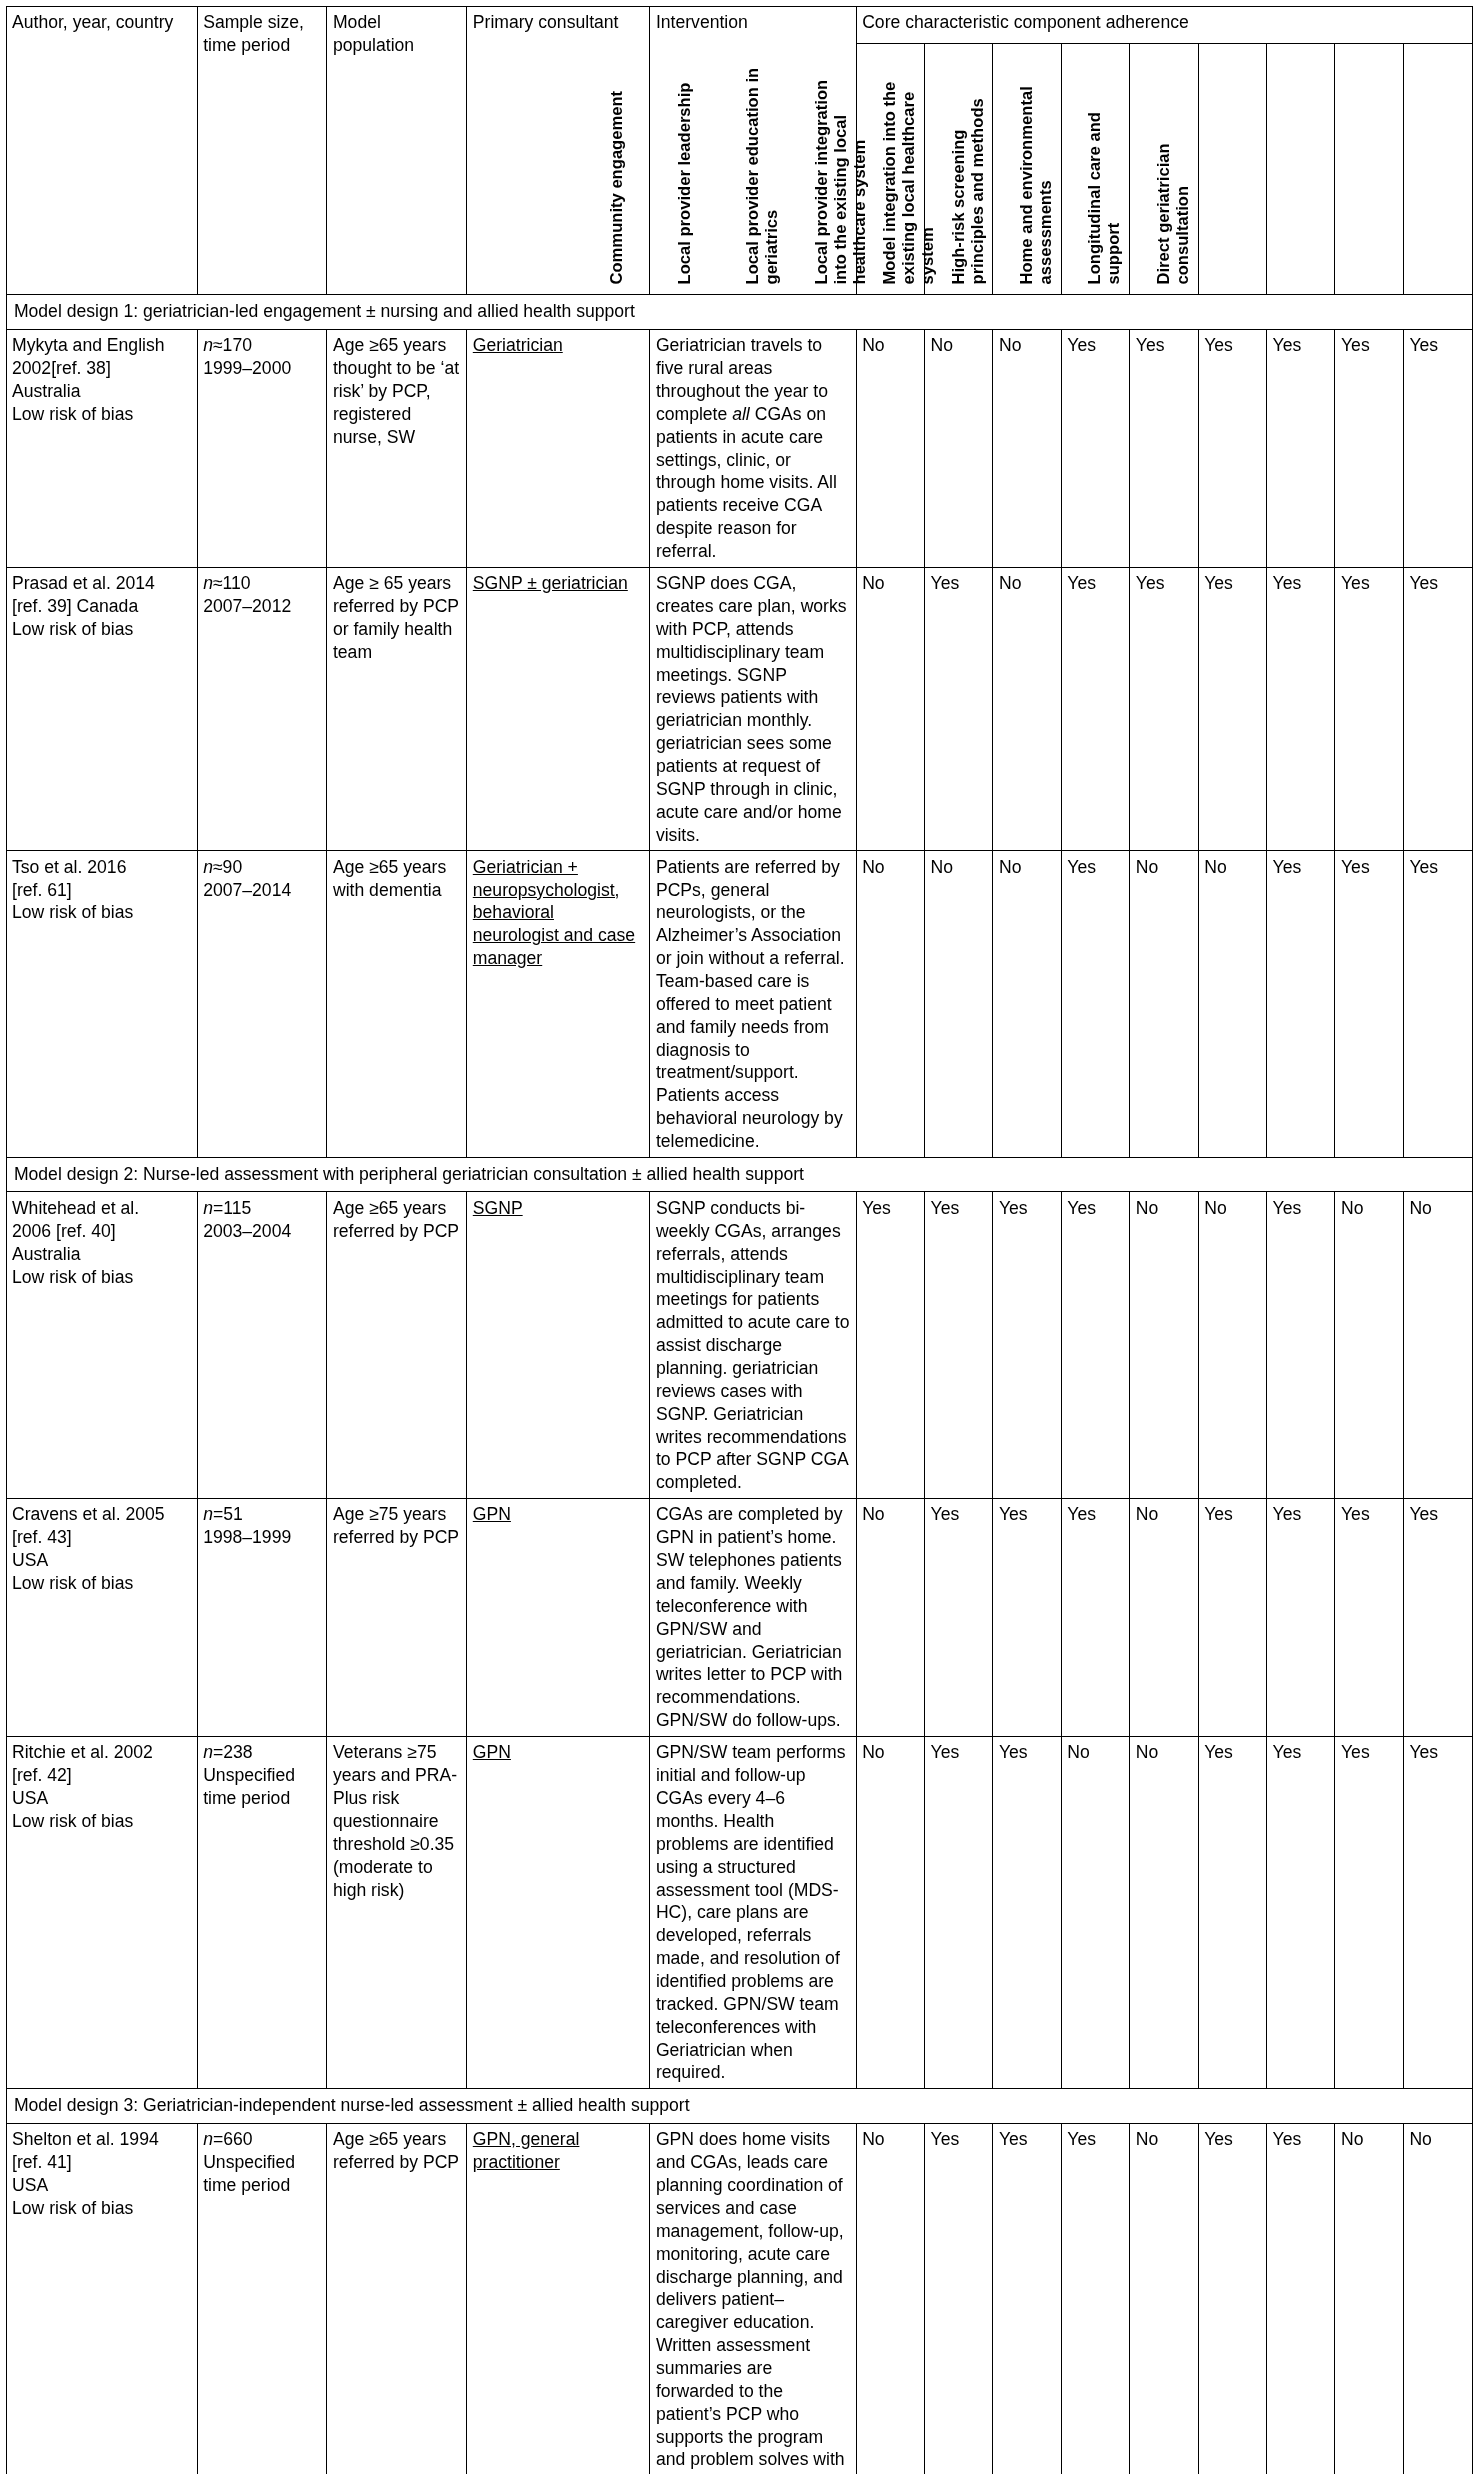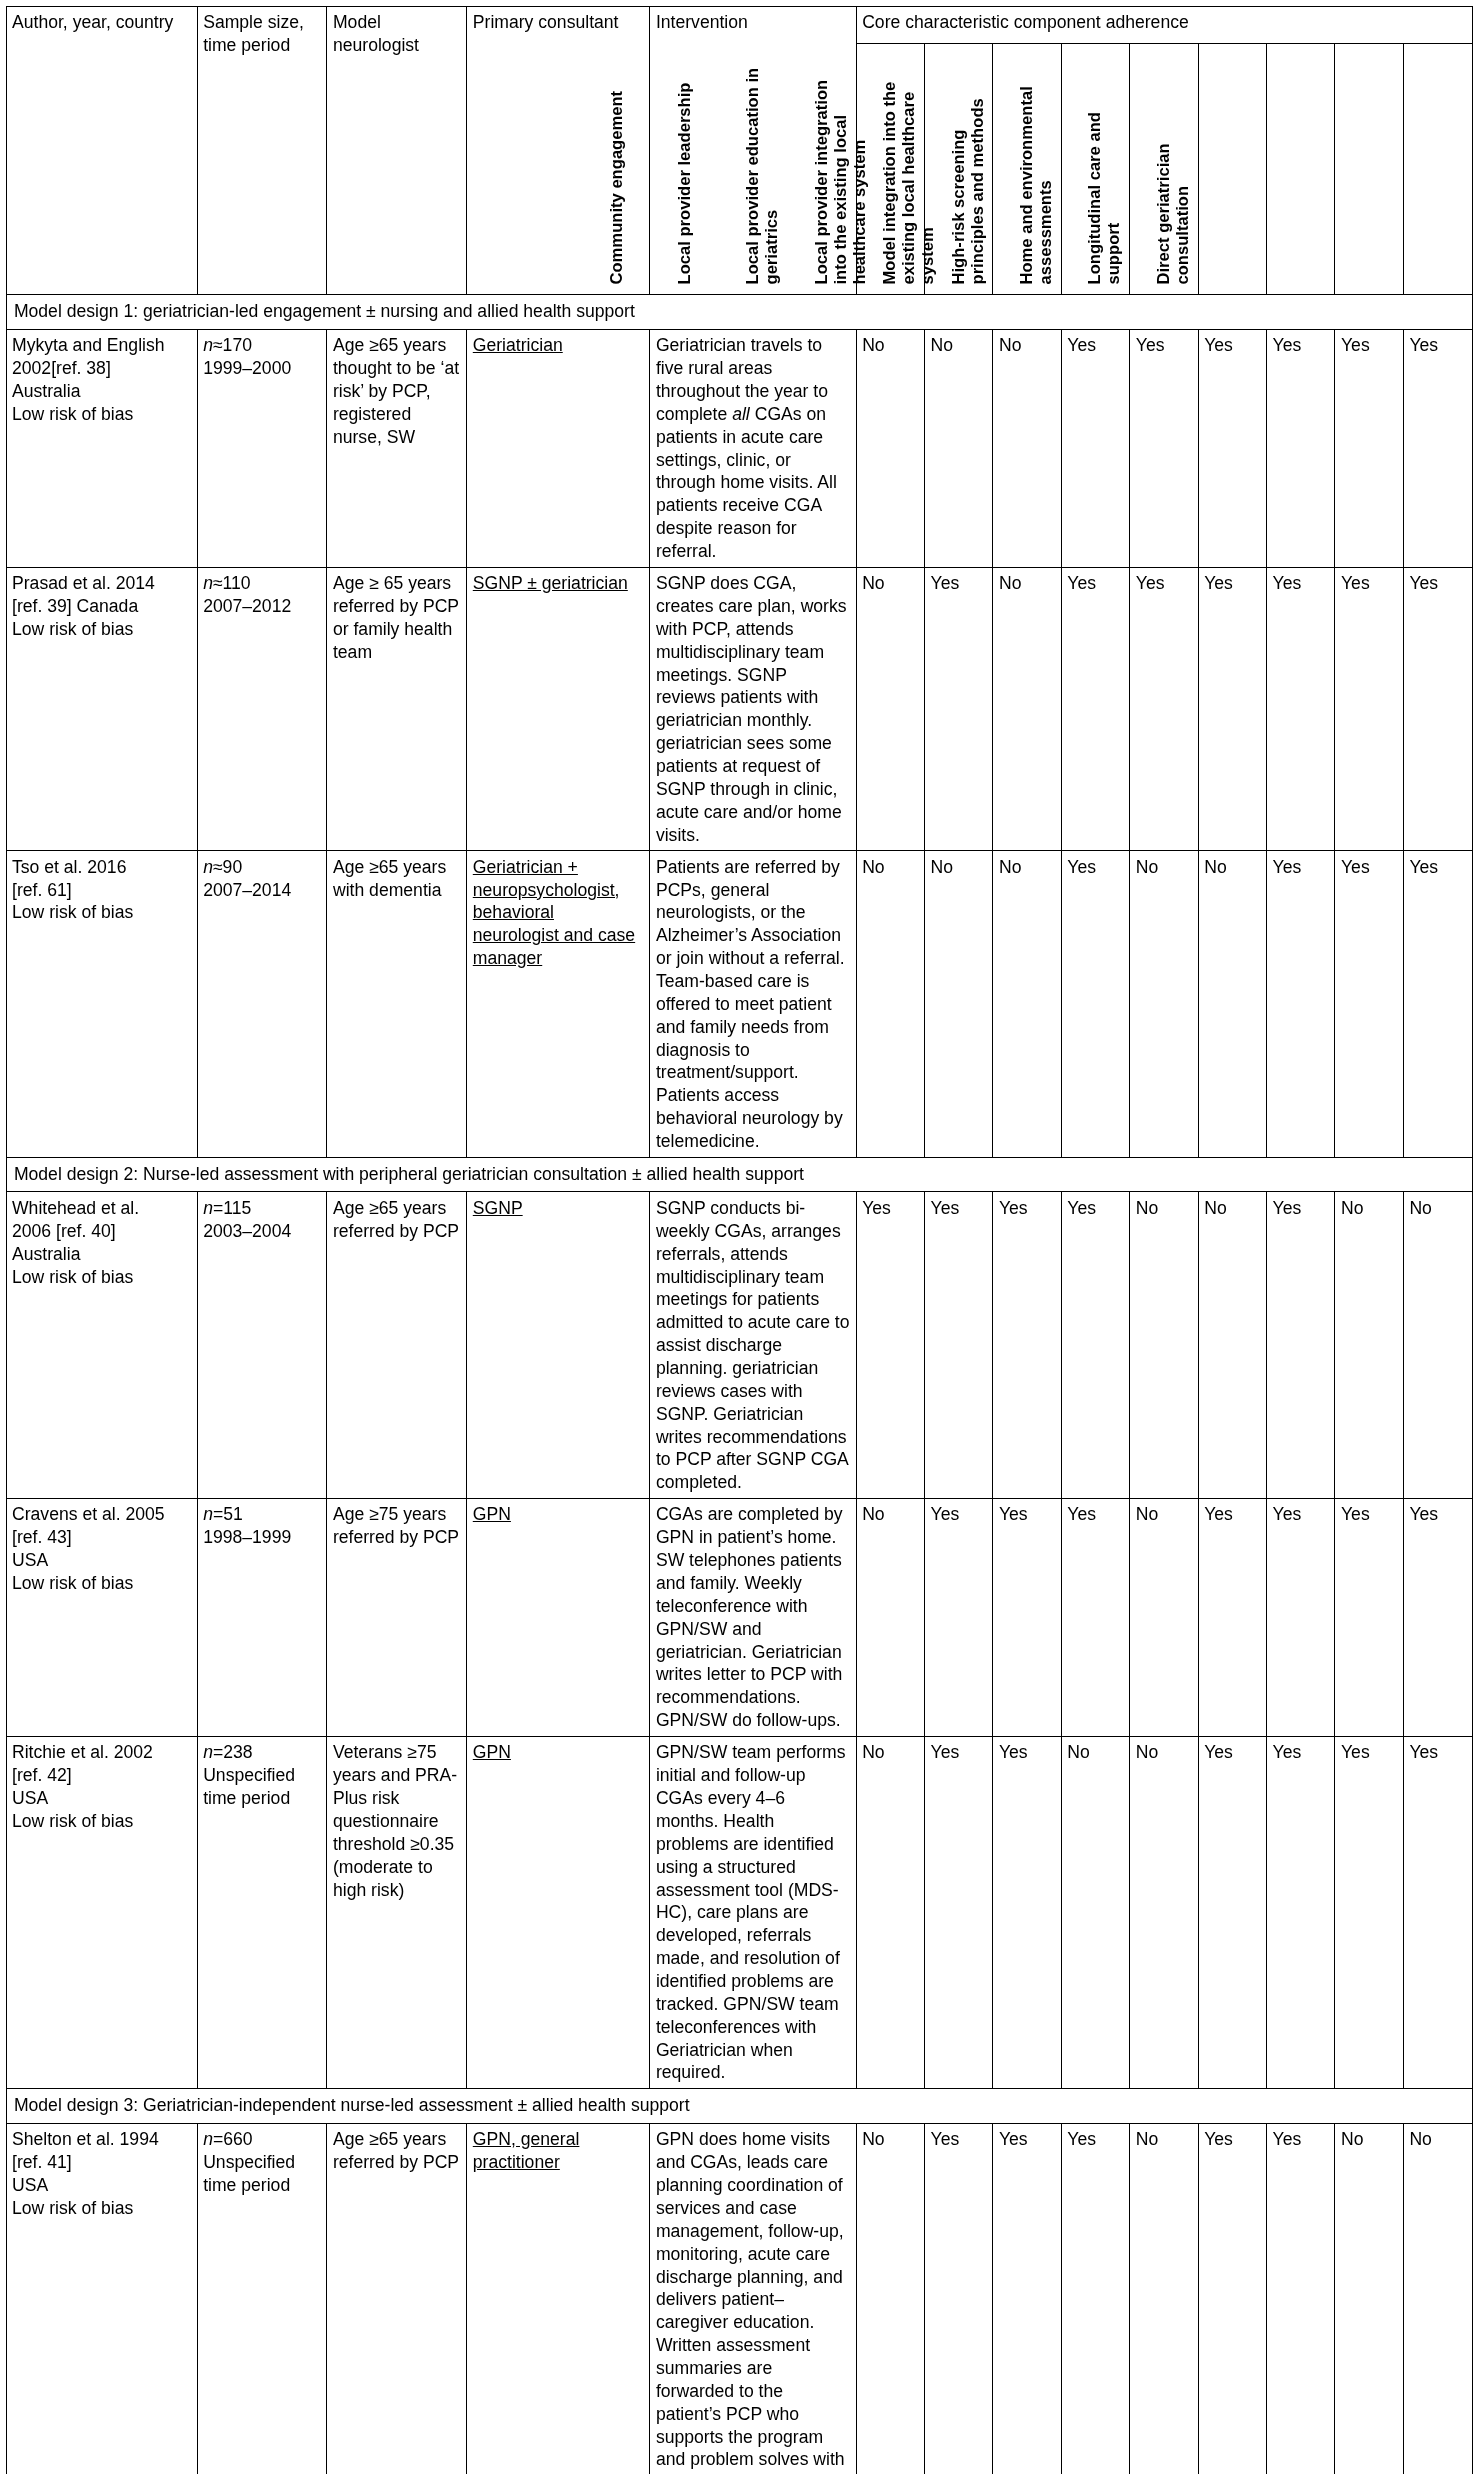--- a/index.html
+++ b/index.html
@@ -124,21 +124,21 @@
       <col style="width:68px">
       <col style="width:68px">
       <col style="width:68px">
       <col style="width:68px">
       <col style="width:68px">
     </colgroup>
     <thead>
       <tr>
         <th rowspan="2" class="h-author">Author, year, country</th>
         <th rowspan="2">Sample size, time period</th>
-        <th rowspan="2">Model neurologist</th>
+        <th rowspan="2">Model population</th>
         <th rowspan="2">Primary consultant</th>
         <th rowspan="2">Intervention</th>
         <th colspan="9" class="group-head">Core characteristic component adherence</th>
       </tr>
       <tr>
         <th class="rot-cell">
           <span class="rot-inner">
               <span class="rot-text">Community engagement</span>
             </span>
         </th>

